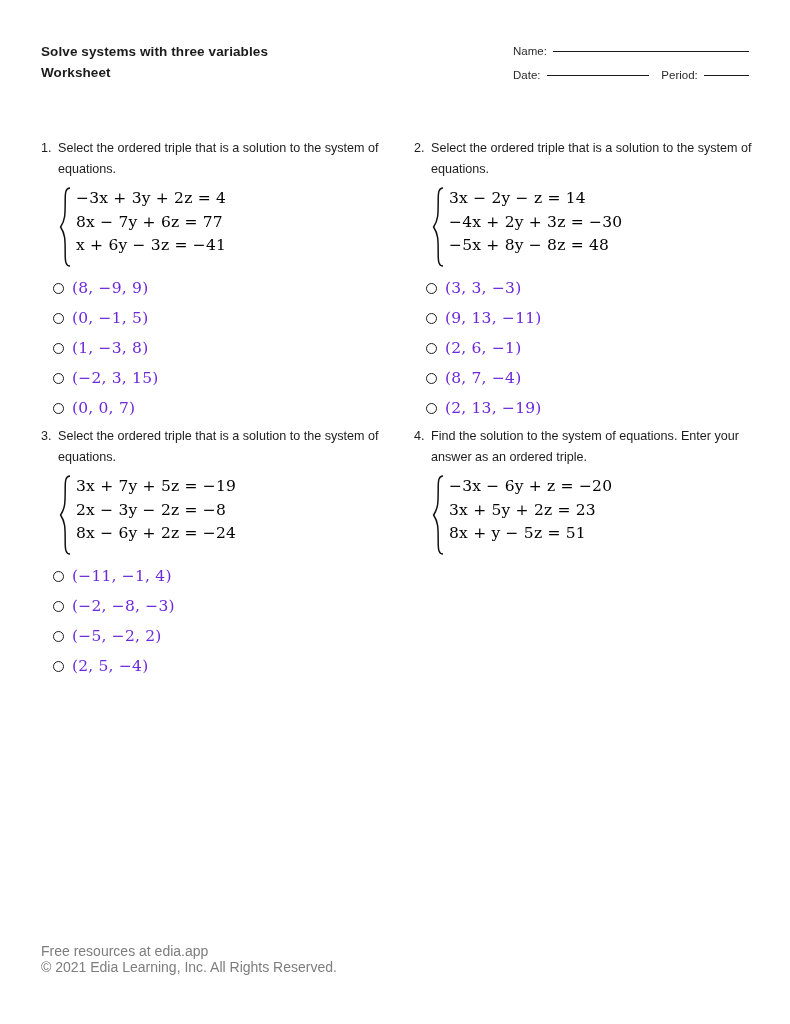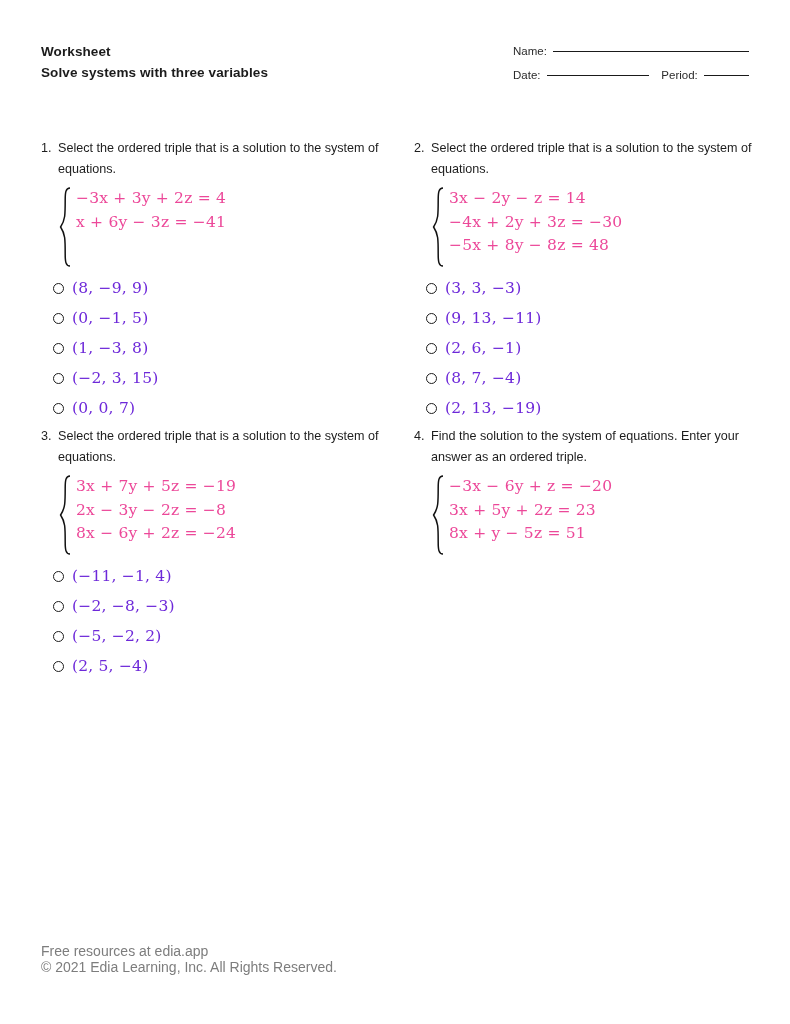--- a/index.html
+++ b/index.html
@@ -119,21 +119,21 @@
   }
   .eqs {
     flex: 1 1 auto;
     padding-left: 4px;
   }
   .eq {
     font-family: "DejaVu Serif", "Liberation Serif", serif;
     font-size: 15.5px;
     line-height: 23.5px;
     white-space: nowrap;
-    color: #ec4899;
+    color: #000000;
     letter-spacing: 0.2px;
   }
 
   
   .choices {
     margin-top: 6px;
     margin-left: 12px;
   }
   .choice {
     display: flex;
@@ -168,22 +168,22 @@
     color: #7d7d7d;
   }
   .footer div { white-space: nowrap; }
 </style>
 </head>
 <body>
 
 <div class="page">
 
   <div class="header">
+    <div class="doc-title">Solve systems with three variables</div>
     <div class="doc-title">Worksheet</div>
-    <div class="doc-title">Solve systems with three variables</div>
 
     <div class="name-block">
       <div class="field-row">
         <span class="field-label">Name:</span>
         <span class="field-line line-name"></span>
       </div>
       <div class="field-row">
         <span class="field-label">Date:</span>
         <span class="field-line line-date"></span>
         <span class="field-gap"></span>
@@ -203,20 +203,21 @@
           <span class="q-prompt">Select the ordered triple that is a solution to the system of equations.</span>
         </div>
         <div class="system">
           <span class="brace">
             <svg viewBox="0 0 13 80" preserveAspectRatio="none">
               <path d="M11 1 C6.5 1 6.2 6 6.2 13 C6.2 28 6.2 33 1.6 40 C6.2 47 6.2 52 6.2 67 C6.2 74 6.5 79 11 79" fill="none" stroke="#111" stroke-width="1.5" vector-effect="non-scaling-stroke"></path>
             </svg>
           </span>
           <span class="eqs">
             <div class="eq">−3x + 3y + 2z = 4</div>
+            <div class="eq">8x − 7y + 6z = 77</div>
             <div class="eq">x + 6y − 3z = −41</div>
           </span>
         </div>
         <div class="choices">
           <div class="choice">
             <span class="radio"></span>
             <span class="choice-text">(8, −9, 9)</span>
           </div>
           <div class="choice">
             <span class="radio"></span>

